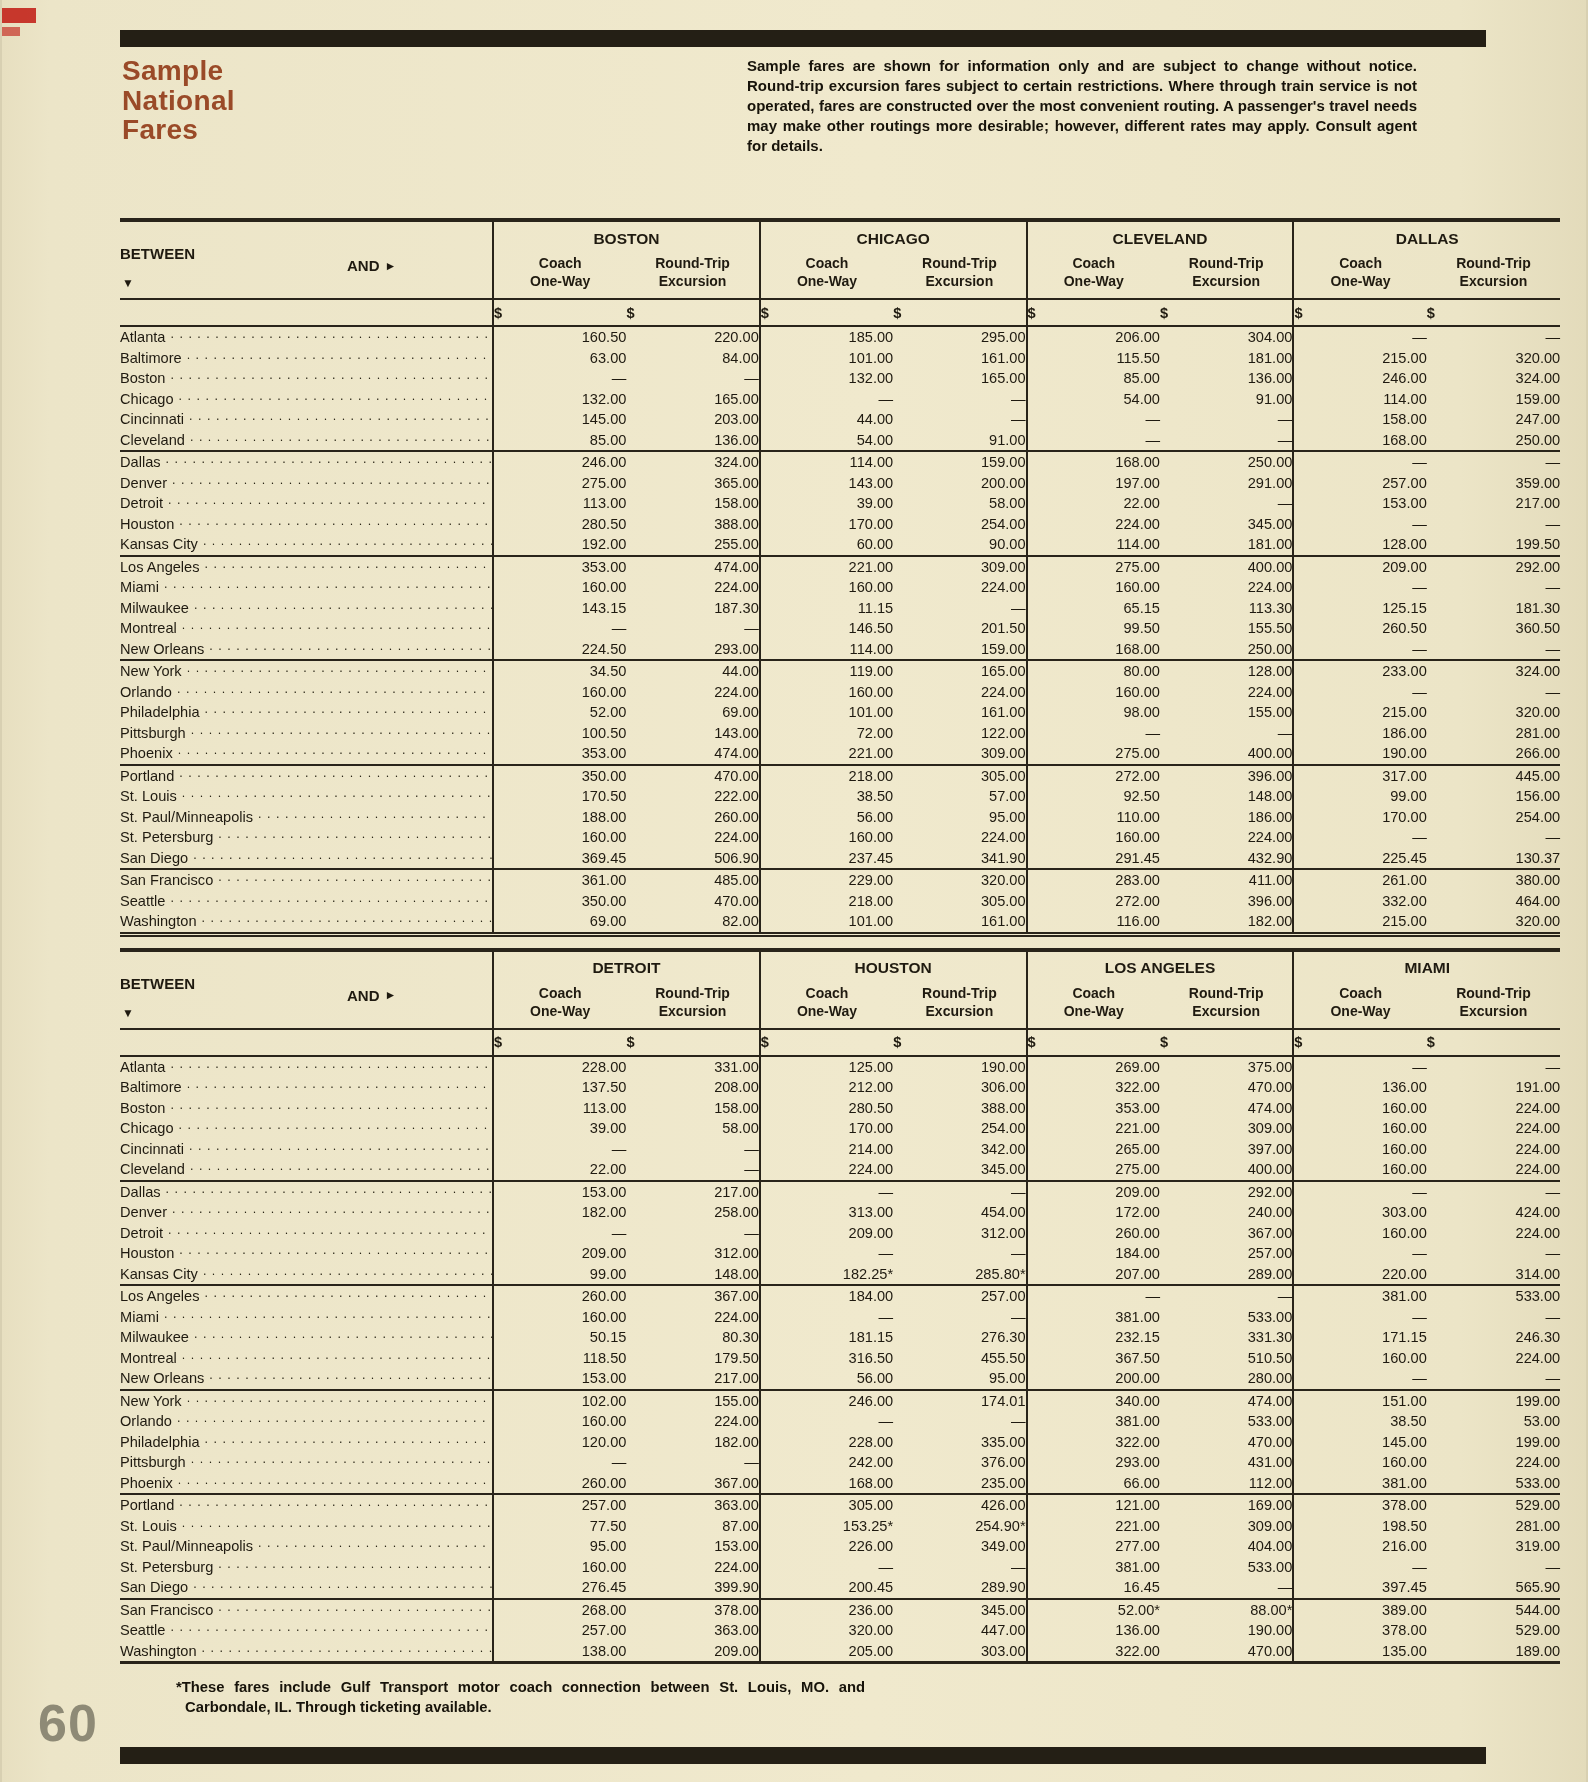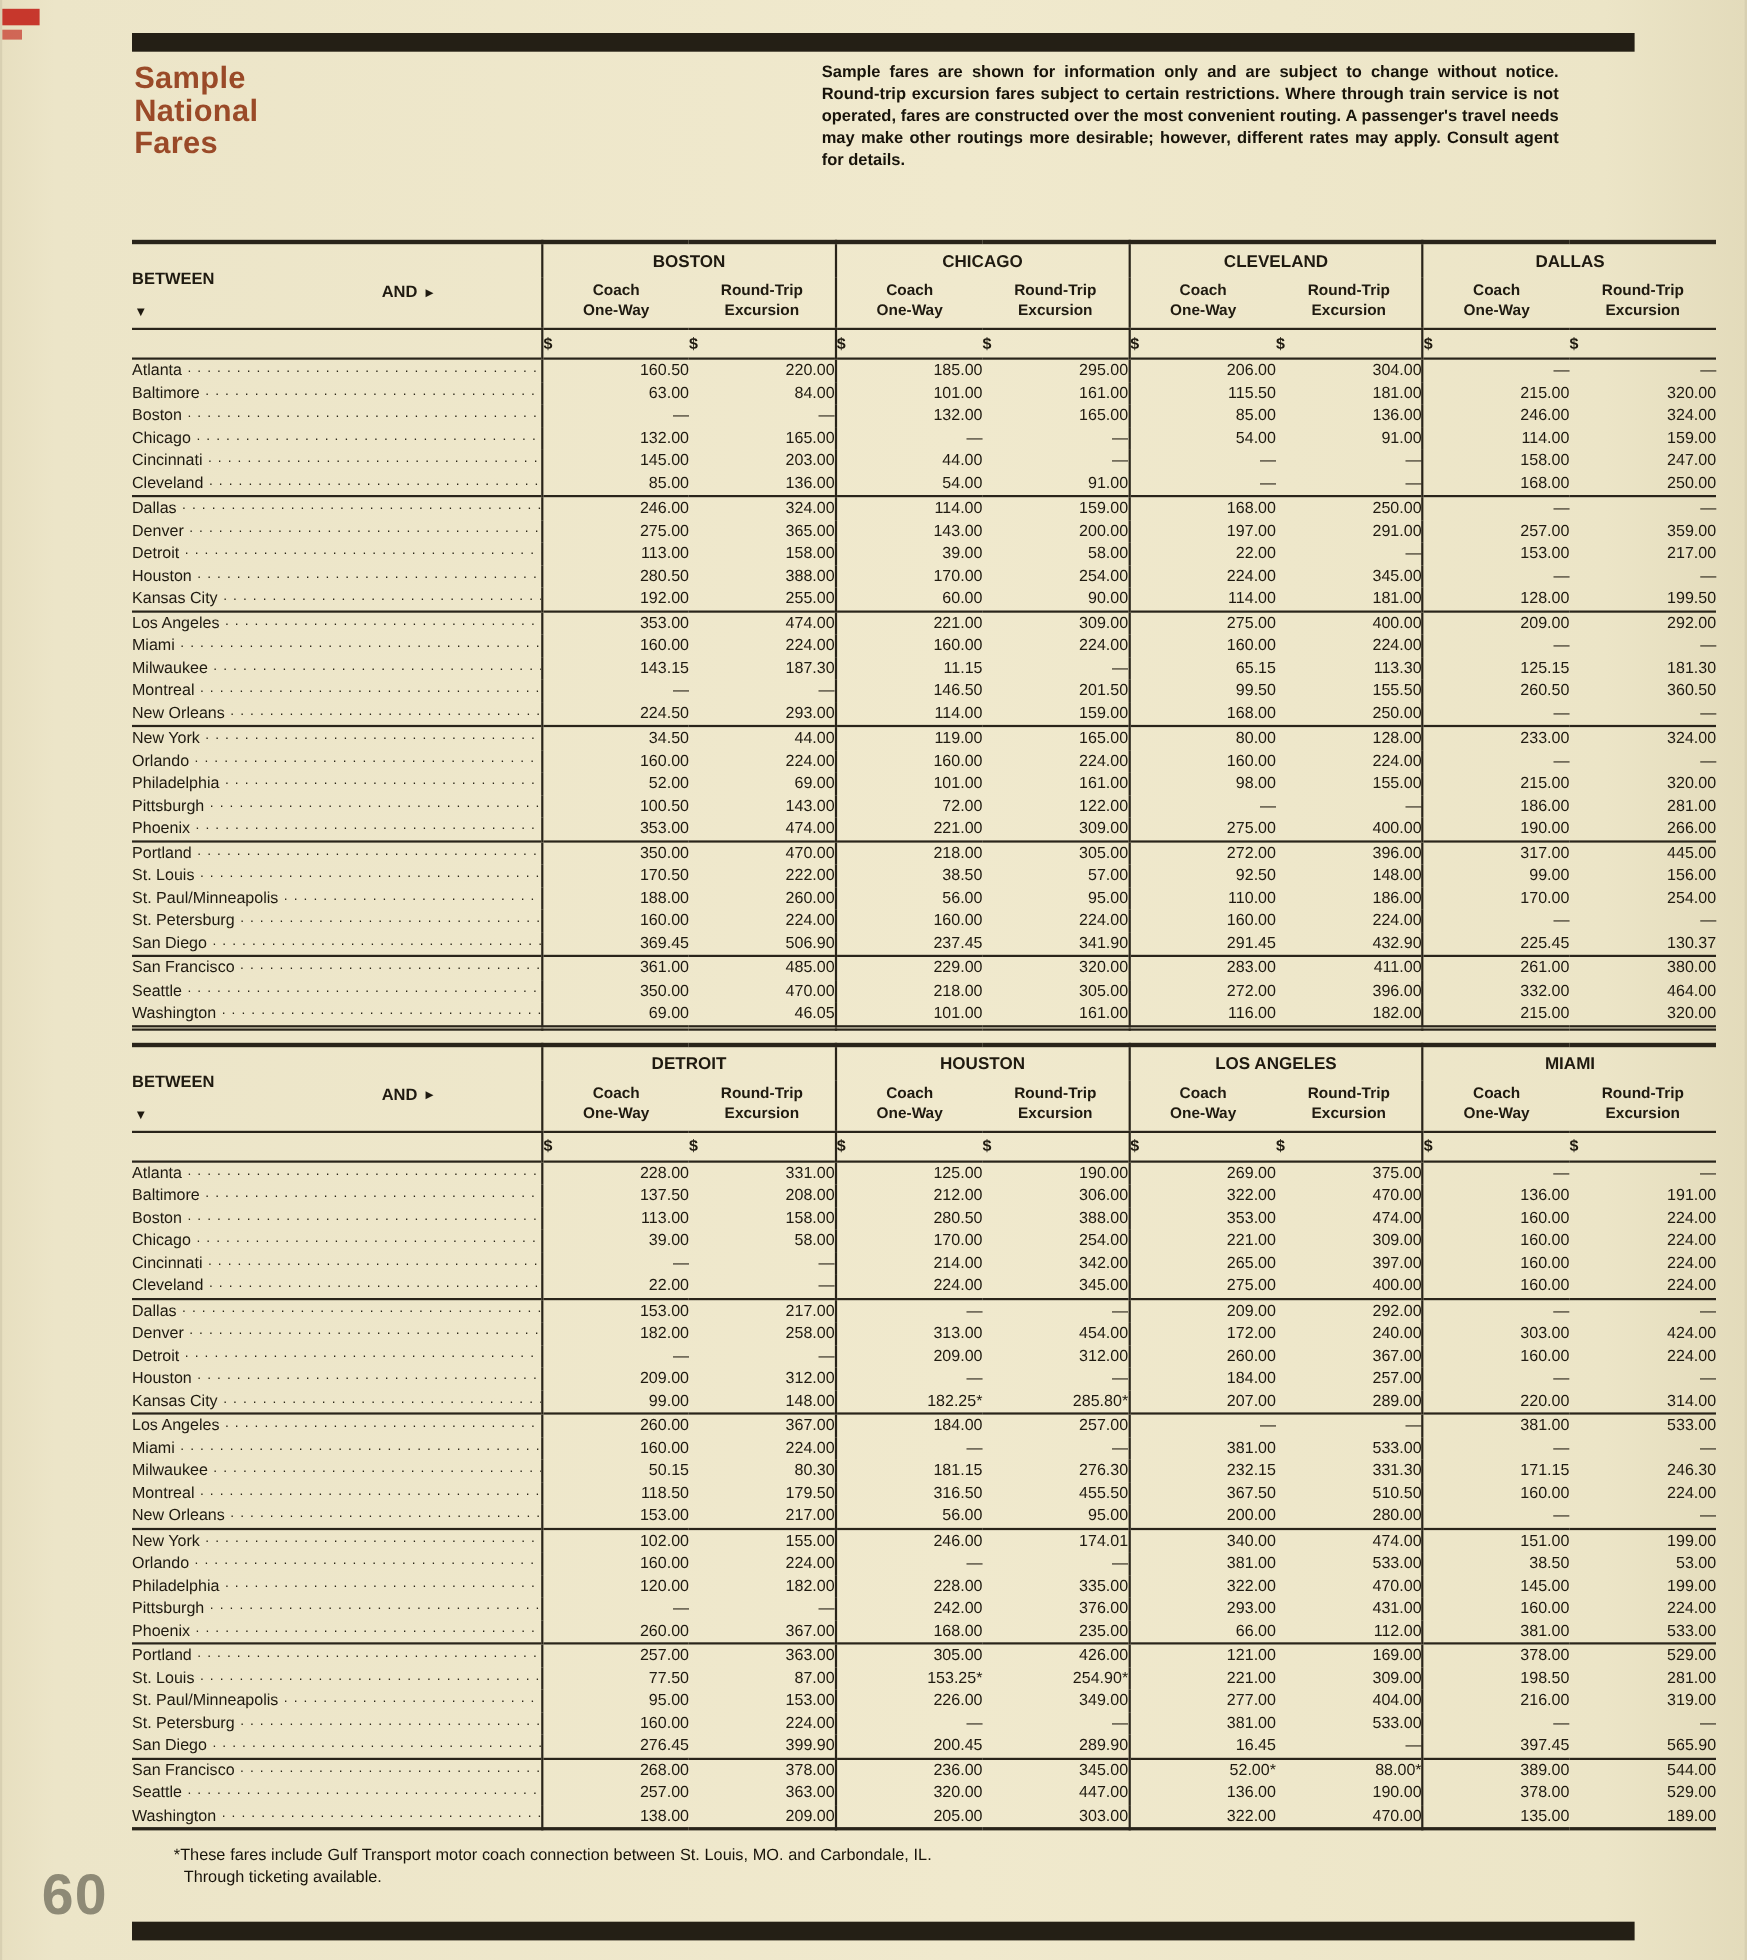--- a/index.html
+++ b/index.html
@@ -37,21 +37,21 @@
   .city-name{white-space:nowrap;padding-right:5px;}
   .leader{flex:1;overflow:hidden;white-space:nowrap;letter-spacing:5.5px;font-size:12.5px;color:#2c2718;transform:translateY(-2px);}
   td.fare{text-align:right;font-variant-numeric:tabular-nums;}
   td.ow{padding-right:56px;}
   td.ex{padding-right:38px;}
   table.t1{border-bottom:5px double #29241a;margin-bottom:11px;}
   table.t2{border-bottom:3px solid #29241a;}
   .footnotes{display:flex;margin-top:13px;width:1340px;}
   .footnote{font-size:14.8px;line-height:1.38;color:#17130a;text-align:justify;}
   .fn-left{width:590px;padding-left:9px;text-indent:-9px;}
-  .fn-right{width:680px;margin-left:38px;padding-left:9px;text-indent:-9px;}
+  .fn-right{width:680px;margin-left:56px;padding-left:9px;text-indent:-9px;font-weight:bold;}
   .page-number{position:absolute;left:36px;top:1693px;font-size:52px;font-weight:bold;color:#8e8a76;letter-spacing:1px;}
 </style>
 </head>
 <body>
 
 <div class="page">
   <div class="ink-mark"></div>
   <div class="ink-mark2"></div>
   <div class="top-bar"></div>
 
@@ -599,21 +599,21 @@
             <td class="fare ex">464.00</td>
           </tr>
           <tr>
             <td class="city-cell">
               <span class="city-wrap">
                 <span class="city-name">Washington</span>
                 <span class="leader">......................................................................</span>
               </span>
             </td>
             <td class="fare ow gs">69.00</td>
-            <td class="fare ex">46.05</td>
+            <td class="fare ex">82.00</td>
             <td class="fare ow gs">101.00</td>
             <td class="fare ex">161.00</td>
             <td class="fare ow gs">116.00</td>
             <td class="fare ex">182.00</td>
             <td class="fare ow gs">215.00</td>
             <td class="fare ex">320.00</td>
           </tr>
         </tbody>
       </table>
 

